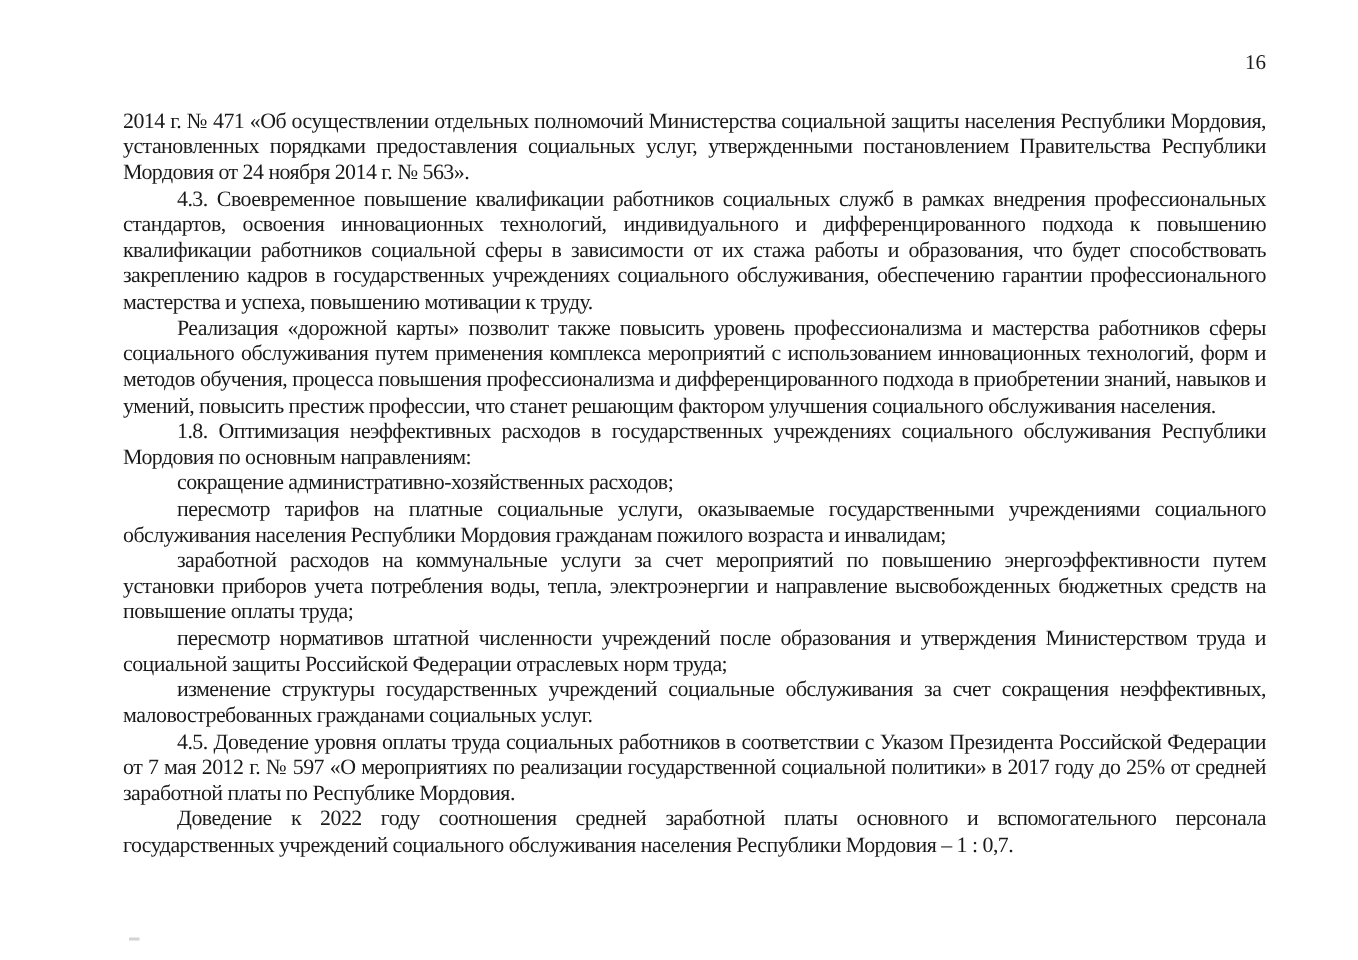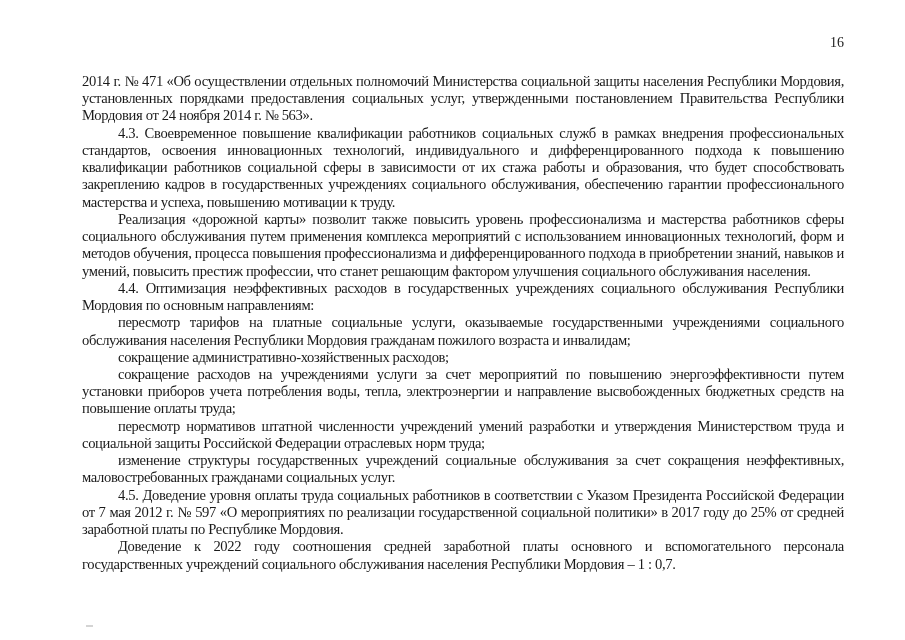--- a/index.html
+++ b/index.html
@@ -63,24 +63,24 @@
 </head>
 <body>
 
 <div class="page">
   <div class="page-number">16</div>
 
   <div class="body-text">
     <p class="para no-indent">2014 г. № 471 «Об осуществлении отдельных полномочий Министерства социальной защиты населения Республики Мордовия, установленных порядками предоставления социальных услуг, утвержденными постановлением Правительства Республики Мордовия от 24 ноября 2014 г. № 563».</p>
     <p class="para">4.3. Своевременное повышение квалификации работников социальных служб в рамках внедрения профессиональных стандартов, освоения инновационных технологий, индивидуального и дифференцированного подхода к повышению квалификации работников социальной сферы в зависимости от их стажа работы и образования, что будет способствовать закреплению кадров в государственных учреждениях социального обслуживания, обеспечению гарантии профессионального мастерства и успеха, повышению мотивации к труду.</p>
     <p class="para">Реализация «дорожной карты» позволит также повысить уровень профессионализма и мастерства работников сферы социального обслуживания путем применения комплекса мероприятий с использованием инновационных технологий, форм и методов обучения, процесса повышения профессионализма и дифференцированного подхода в приобретении знаний, навыков и умений, повысить престиж профессии, что станет решающим фактором улучшения социального обслуживания населения.</p>
-    <p class="para">4.4. Оптимизация неэффективных расходов в государственных учреждениях социального обслуживания Республики Мордовия по основным направлениям:</p>
+    <p class="para">1.8. Оптимизация неэффективных расходов в государственных учреждениях социального обслуживания Республики Мордовия по основным направлениям:</p>
+    <p class="para">сокращение административно-хозяйственных расходов;</p>
     <p class="para">пересмотр тарифов на платные социальные услуги, оказываемые государственными учреждениями социального обслуживания населения Республики Мордовия гражданам пожилого возраста и инвалидам;</p>
-    <p class="para">сокращение административно-хозяйственных расходов;</p>
-    <p class="para">сокращение расходов на учреждениями услуги за счет мероприятий по повышению энергоэффективности путем установки приборов учета потребления воды, тепла, электроэнергии и направление высвобожденных бюджетных средств на повышение оплаты труда;</p>
-    <p class="para">пересмотр нормативов штатной численности учреждений умений разработки и утверждения Министерством труда и социальной защиты Российской Федерации отраслевых норм труда;</p>
+    <p class="para">заработной расходов на коммунальные услуги за счет мероприятий по повышению энергоэффективности путем установки приборов учета потребления воды, тепла, электроэнергии и направление высвобожденных бюджетных средств на повышение оплаты труда;</p>
+    <p class="para">пересмотр нормативов штатной численности учреждений после образования и утверждения Министерством труда и социальной защиты Российской Федерации отраслевых норм труда;</p>
     <p class="para">изменение структуры государственных учреждений социальные обслуживания за счет сокращения неэффективных, маловостребованных гражданами социальных услуг.</p>
     <p class="para">4.5. Доведение уровня оплаты труда социальных работников в соответствии с Указом Президента Российской Федерации от 7 мая 2012 г. № 597 «О мероприятиях по реализации государственной социальной политики» в 2017 году до 25% от средней заработной платы по Республике Мордовия.</p>
     <p class="para">Доведение к 2022 году соотношения средней заработной платы основного и вспомогательного персонала государственных учреждений социального обслуживания населения Республики Мордовия – 1 : 0,7.</p>
   </div>
 
   <div class="scan-speck"></div>
 </div>
 
 </body></html>

